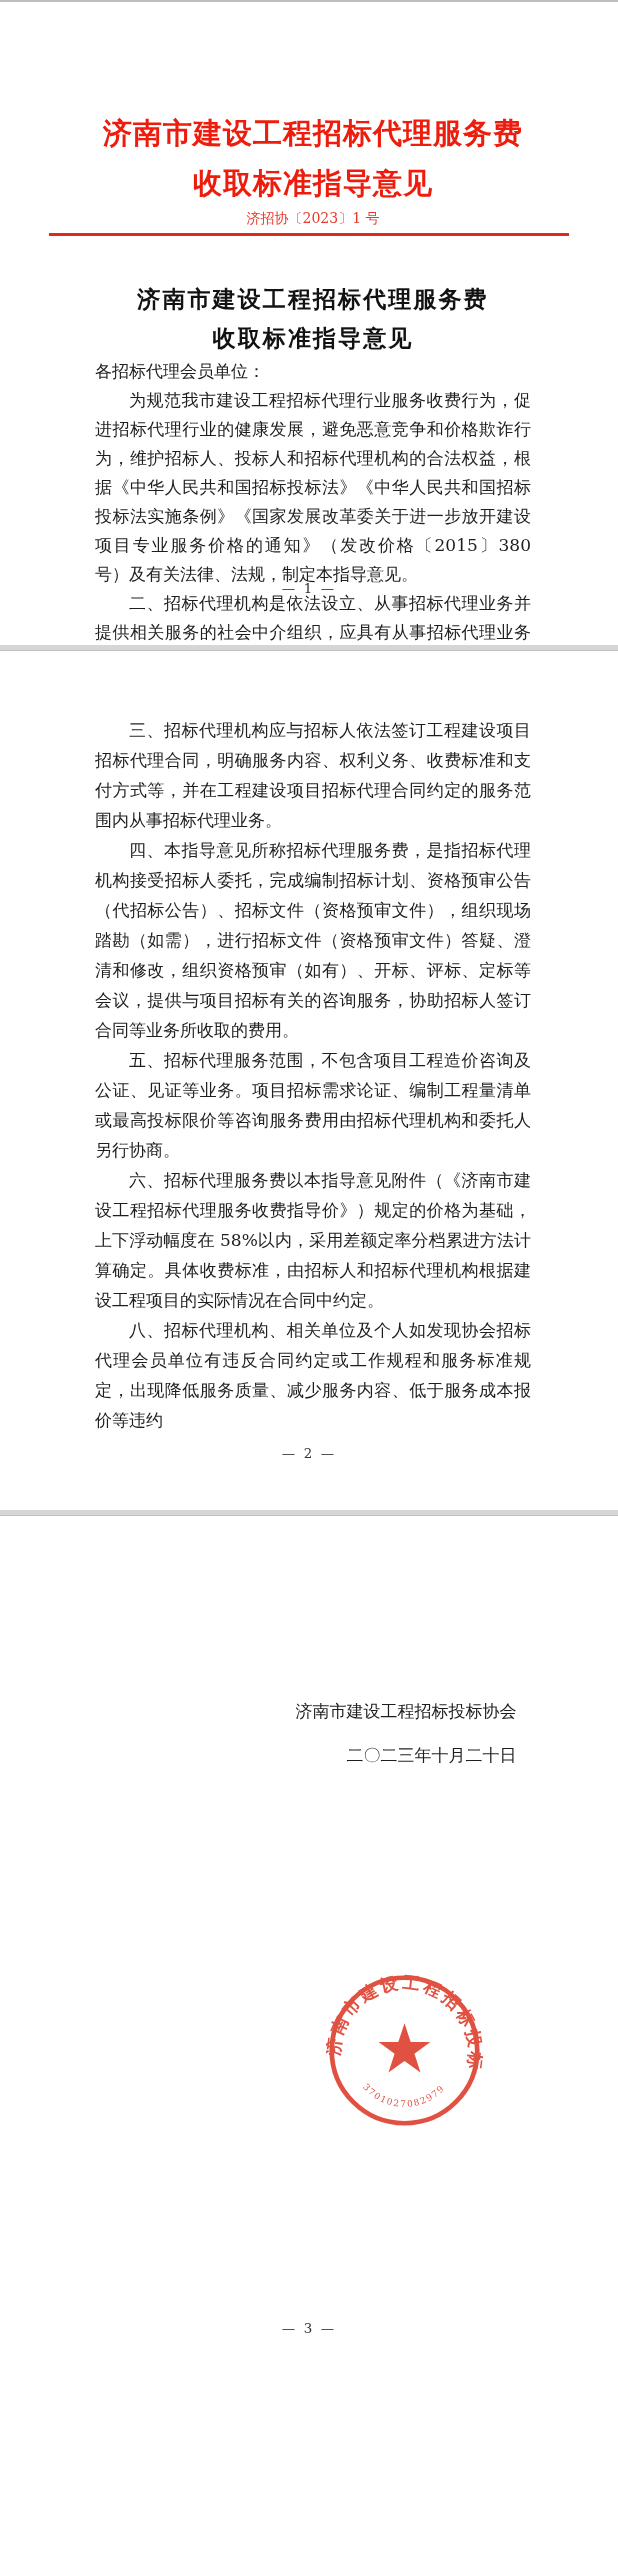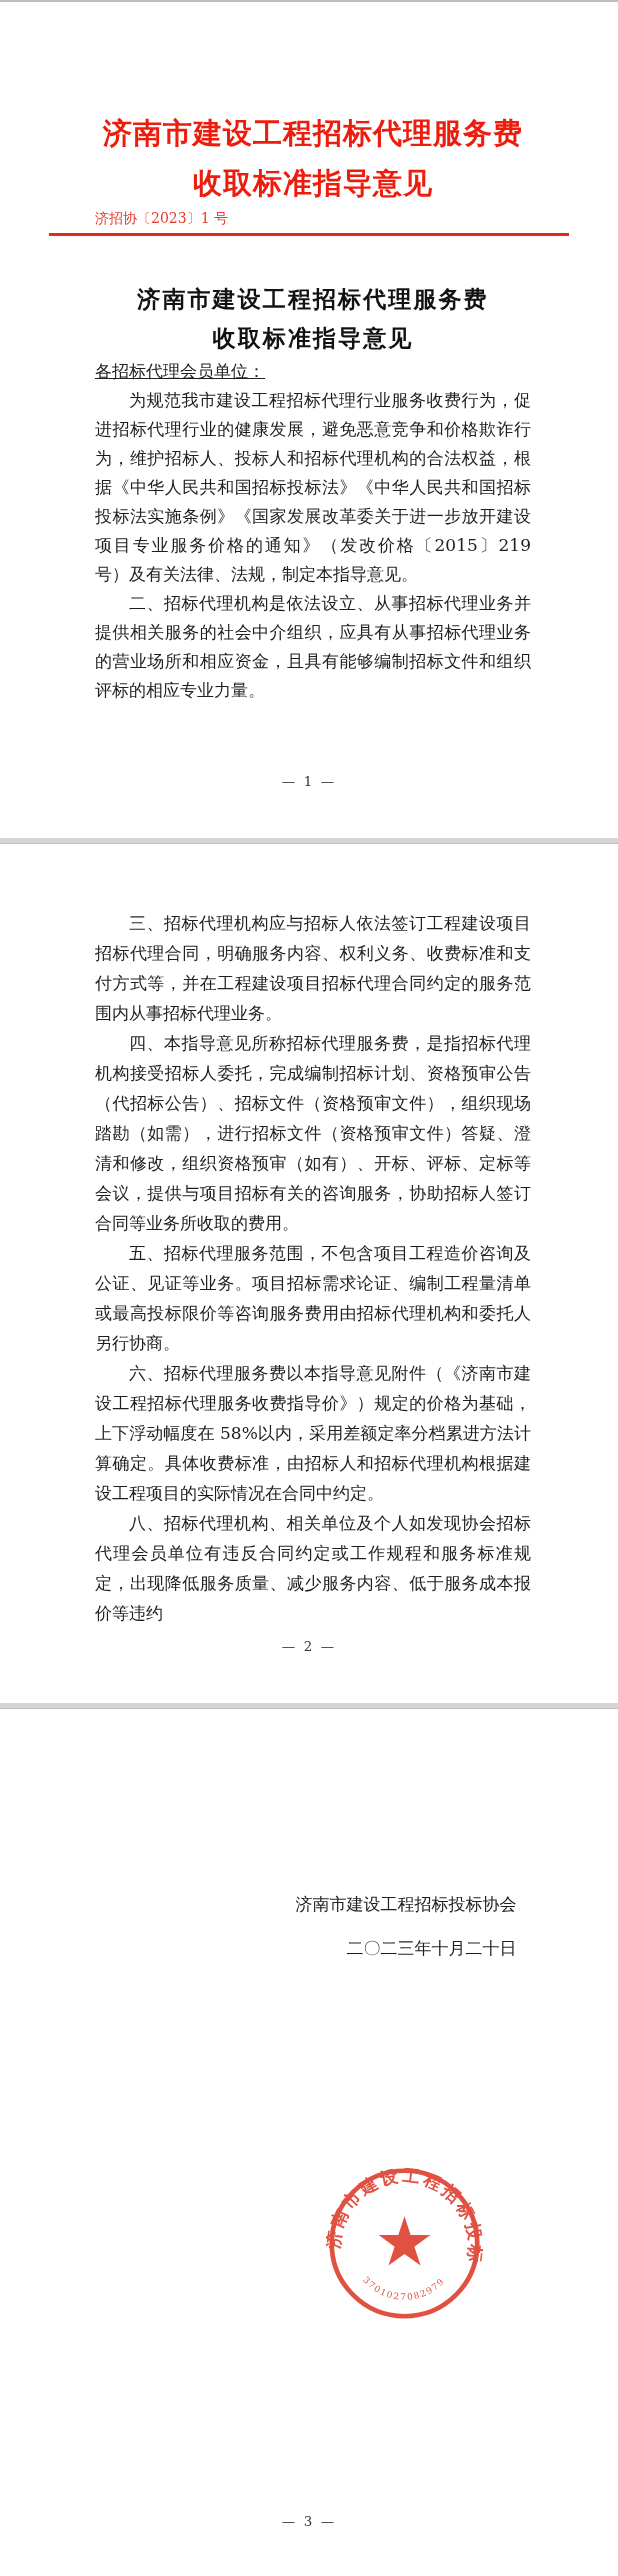--- a/index.html
+++ b/index.html
@@ -12,36 +12,37 @@
   .topline{height:1.5px;background:#bdbdbd;}
   .sep{height:6.2px;background:#d6d6d6;border-bottom:0.5px solid #bfbfbf;box-sizing:border-box;}
 
   .page{
     position:relative;
     background:#fff;
     overflow:hidden;
     box-sizing:border-box;
     padding:0 87px 0 95px;
   }
-  #page1{height:836px;}
+  #page1{height:643px;}
   #page2{height:859px;}
   #page3{height:869px;}
 
   
   .red-head{
     margin-top:106px;
     text-align:center;
     color:#ee1c0c;
     font-size:29px;
     font-weight:bold;
     line-height:50px;
     letter-spacing:1px;
   }
   .doc-no{
     margin-top:2.1px;
+    text-align:center;
     color:#e8392b;
     font-size:14px;
     line-height:17.5px;
   }
   .red-rule{
     height:2.6px;
     background:#e02a1a;
     margin:6.2px -38px 0 -46px;
   }
   .black-title{
@@ -51,21 +52,20 @@
     font-size:23px;
     font-weight:bold;
     line-height:39px;
     letter-spacing:2.1px;
   }
   .salutation{
     margin-top:32px;
     font-size:17px;
     line-height:26px;
     text-indent:0;
-    text-decoration:underline;
   }
 
   
   .para{
     font-size:17px;
     line-height:29px;
     text-indent:2em;
     text-align:justify;
     margin:0;
   }
@@ -116,21 +116,21 @@
 
   <div class="black-title">
     <div>济南市建设工程招标代理服务费</div>
     <div>收取标准指导意见</div>
   </div>
 
   <p class="para noindent salutation">各招标代理会员单位：</p>
 
   <div>
 
-      <p class="para">为规范我市建设工程招标代理行业服务收费行为，促进招标代理行业的健康发展，避免恶意竞争和价格欺诈行为，维护招标人、投标人和招标代理机构的合法权益，根据《中华人民共和国招标投标法》《中华人民共和国招标投标法实施条例》《国家发展改革委关于进一步放开建设项目专业服务价格的通知》（发改价格〔2015〕219 号）及有关法律、法规，制定本指导意见。</p>
+      <p class="para">为规范我市建设工程招标代理行业服务收费行为，促进招标代理行业的健康发展，避免恶意竞争和价格欺诈行为，维护招标人、投标人和招标代理机构的合法权益，根据《中华人民共和国招标投标法》《中华人民共和国招标投标法实施条例》《国家发展改革委关于进一步放开建设项目专业服务价格的通知》（发改价格〔2015〕380 号）及有关法律、法规，制定本指导意见。</p>
 
 
       <p class="para">二、招标代理机构是依法设立、从事招标代理业务并提供相关服务的社会中介组织，应具有从事招标代理业务的营业场所和相应资金，且具有能够编制招标文件和组织评标的相应专业力量。</p>
     </div>
 
   <div class="page-number">— 1 —</div>
 </div>
 
 <div class="sep"></div>
 

